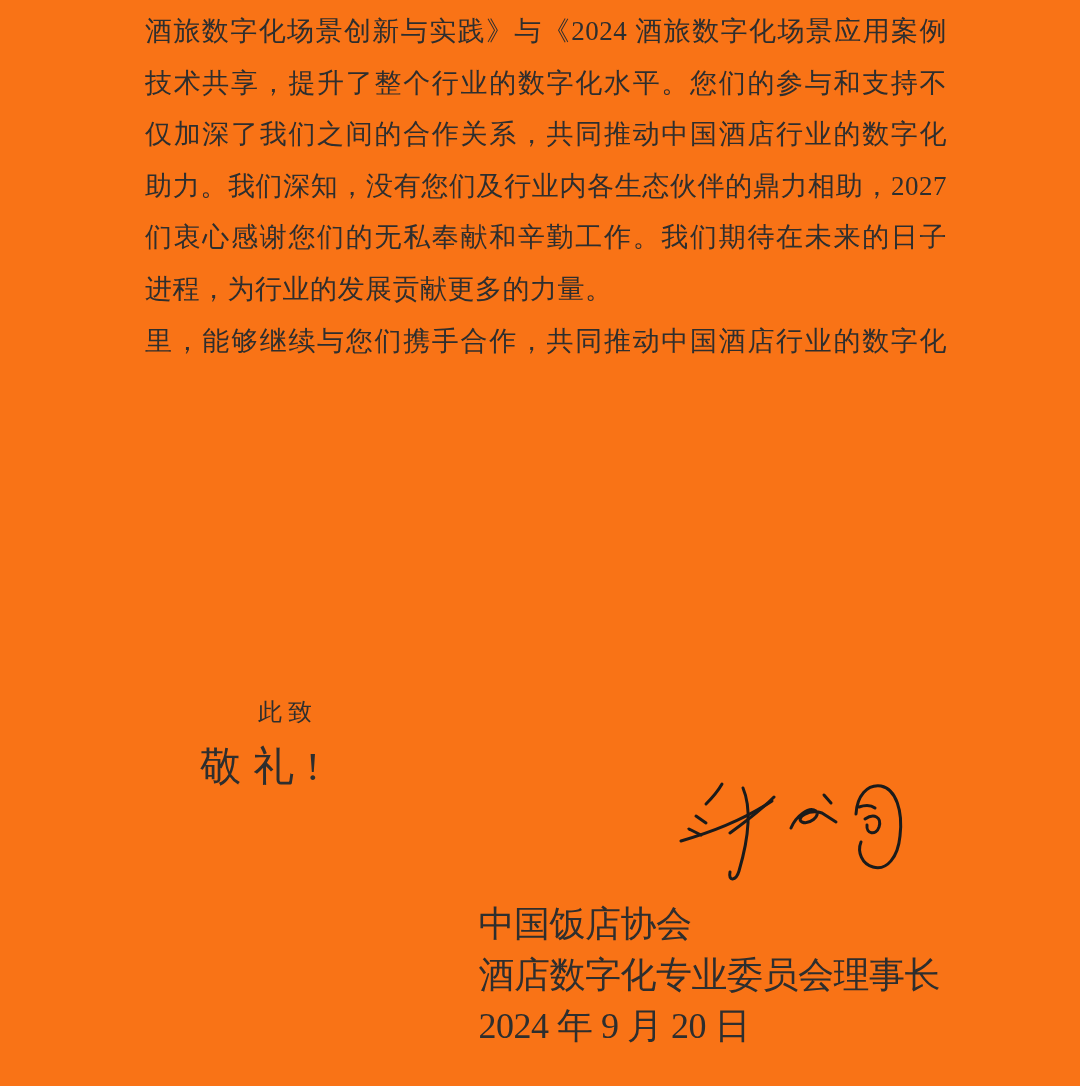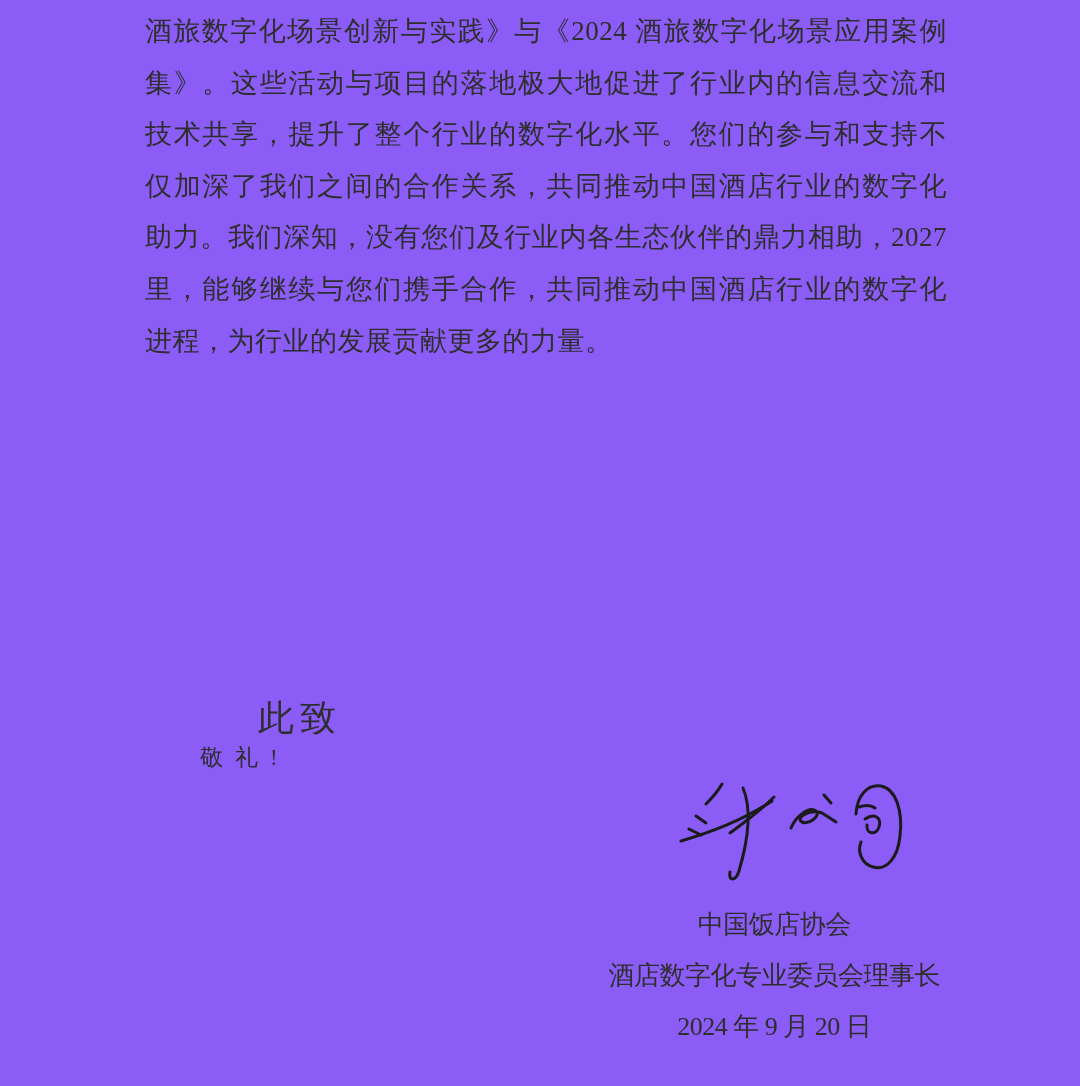--- a/index.html
+++ b/index.html
@@ -4,21 +4,21 @@
 <style>
   html, body {
     margin: 0;
     padding: 0;
     background: #ffffff;
   }
   .page {
     position: relative;
     width: 1080px;
     height: 1086px;
-    background: #8b5cf6;
+    background: #f97316;
     font-family: "Liberation Serif", "DejaVu Serif", serif;
     color: #2e2e2e;
     overflow: hidden;
   }
   .bodyblock {
     position: absolute;
     left: 145px;
     width: 802px;
     font-size: 27px;
     line-height: 51.6px;
@@ -34,29 +34,29 @@
   }
   .bodyblock .line.indent {
     text-indent: 2em;
   }
   .para1 { top: 6px; }
   .para2 { top: 528px; }
   .cizhi {
     position: absolute;
     left: 258px;
     top: 700px;
-    font-size: 36px;
+    font-size: 24px;
     line-height: 1;
     letter-spacing: 6px;
   }
   .jingli {
     position: absolute;
     left: 200px;
     top: 746px;
-    font-size: 23px;
+    font-size: 41px;
     line-height: 1;
     letter-spacing: 12px;
   }
   .signature {
     position: absolute;
     left: 660px;
     top: 770px;
     width: 260px;
     height: 130px;
   }
@@ -65,41 +65,41 @@
     fill: none;
     stroke: #1b1b1b;
     stroke-width: 3;
     stroke-linecap: round;
     stroke-linejoin: round;
   }
   .signoff {
     position: absolute;
     right: 140px;
     top: 899px;
-    text-align: center;
-    font-size: 26px;
+    text-align: left;
+    font-size: 36px;
     line-height: 51px;
     letter-spacing: -0.5px;
     white-space: nowrap;
     margin-left: 17px;
   }
 </style>
 </head>
 <body>
 
 <div class="page">
 
   <div class="bodyblock para1">
     <div class="line">酒旅数字化场景创新与实践》与《2024 酒旅数字化场景应用案例</div>
-    <div class="line">集》。这些活动与项目的落地极大地促进了行业内的信息交流和</div>
     <div class="line">技术共享，提升了整个行业的数字化水平。您们的参与和支持不</div>
     <div class="line">仅加深了我们之间的合作关系，共同推动中国酒店行业的数字化</div>
     <div class="line">助力。我们深知，没有您们及行业内各生态伙伴的鼎力相助，2027</div>
+    <div class="line">们衷心感谢您们的无私奉献和辛勤工作。我们期待在未来的日子</div>
+    <div class="line last">进程，为行业的发展贡献更多的力量。</div>
     <div class="line">里，能够继续与您们携手合作，共同推动中国酒店行业的数字化</div>
-    <div class="line last">进程，为行业的发展贡献更多的力量。</div>
   </div>
 
 
   <div class="cizhi">此致</div>
   <div class="jingli">敬礼!</div>
 
   <div class="signature">
     <svg viewBox="0 0 260 128" xmlns="http://www.w3.org/2000/svg">
 
       <path d="M62,13 C58,20 52,27 46,33"></path>

